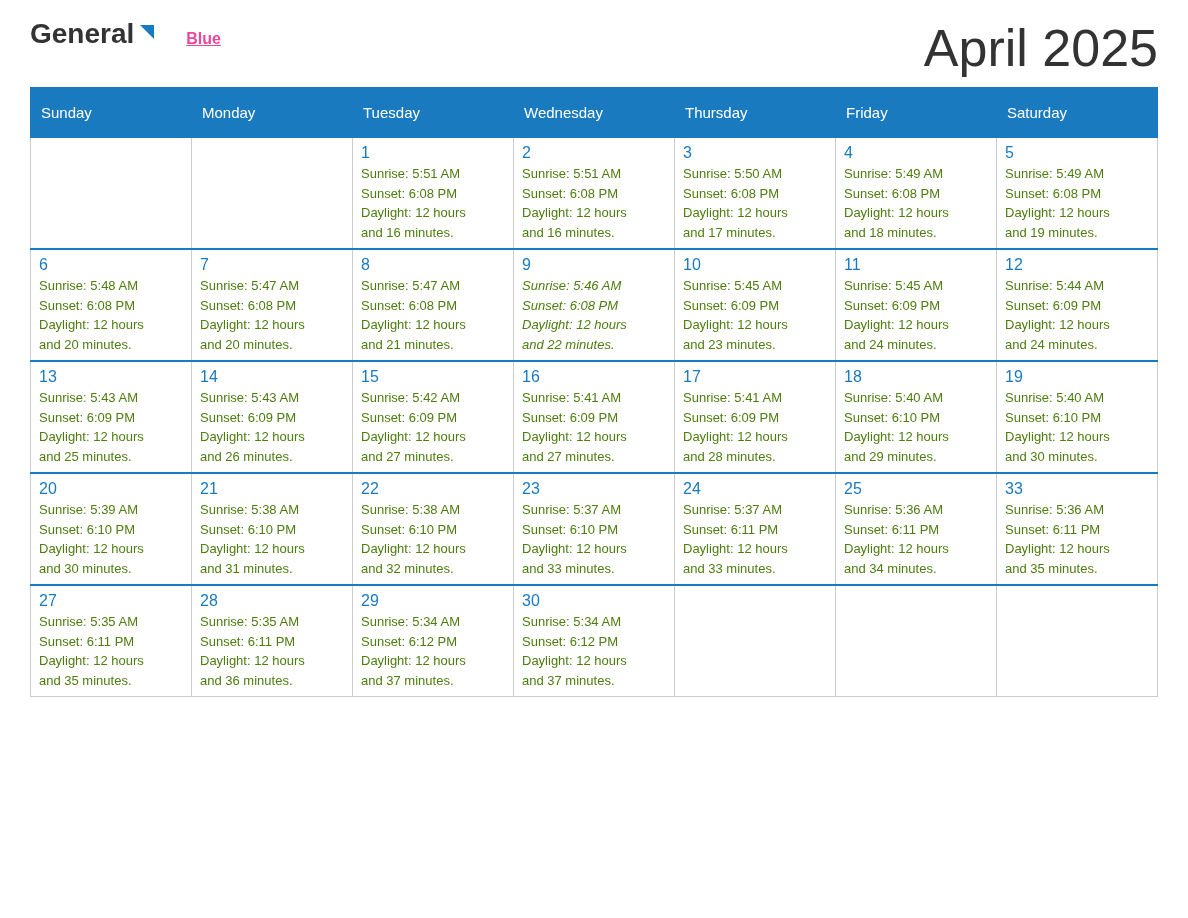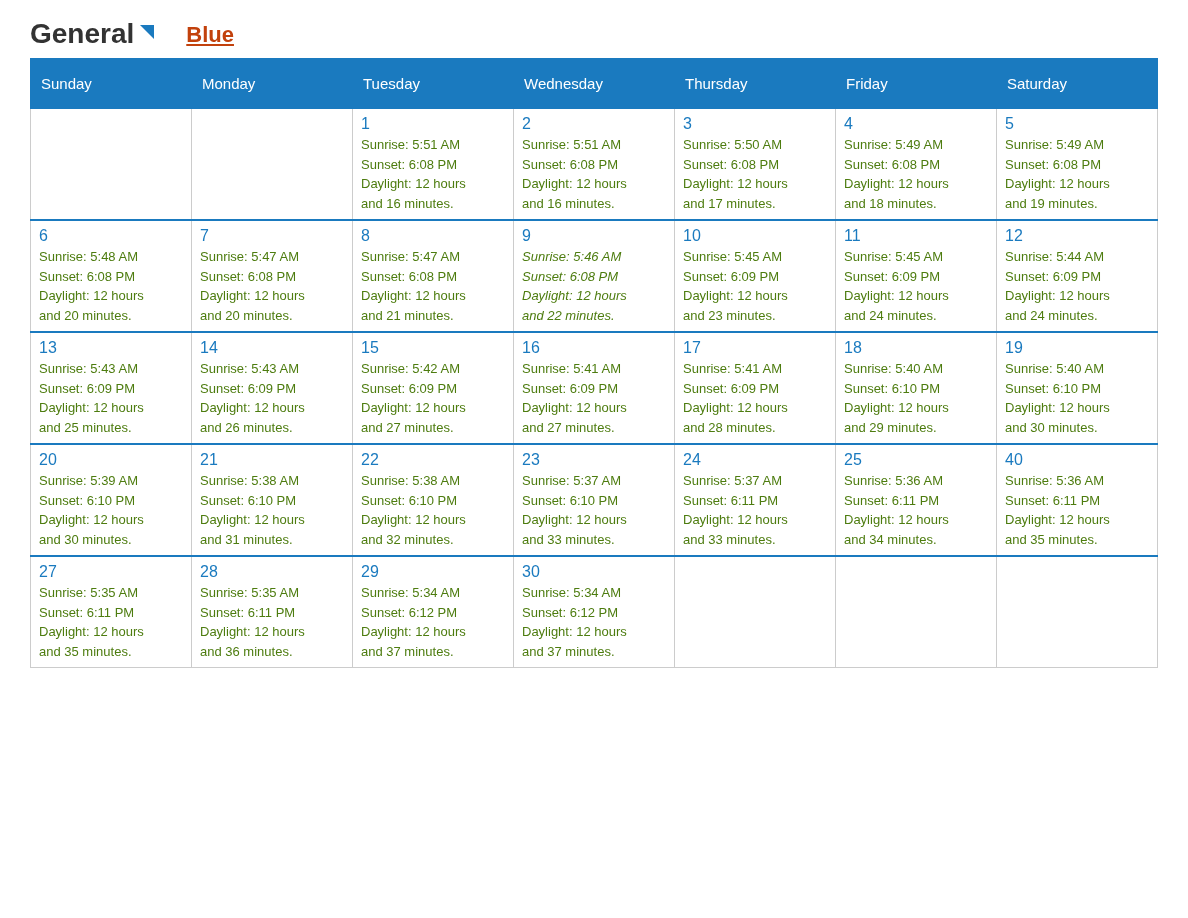--- a/index.html
+++ b/index.html
@@ -23,23 +23,23 @@
       align-items: flex-end;
       gap: 28px;
     }
     .logo-text {
       font-size: 28px;
       font-weight: bold;
       color: #333;
       line-height: 1;
     }
     .logo-line2 {
-      font-size: 22px;
+      font-size: 16px;
       font-weight: bold;
-      color: #c2410c;
+      color: #ec4899;
       margin-top: -2px;
       text-decoration: underline;
     }
     .title-block {
       text-align: right;
     }
     .title-block h1 {
       font-size: 52px;
       font-weight: normal;
       color: #333;
@@ -98,20 +98,21 @@
   <div class="logo">
     <div style="display:flex; align-items:center;">
       <span class="logo-text">General</span>
       <svg width="22" height="22" viewBox="0 0 22 22" style="margin-left:2px; margin-top:-4px;">
         <polygon points="4,4 18,4 18,18" fill="#1a7abf"></polygon>
       </svg>
     </div>
     <div class="logo-line2">Blue</div>
   </div>
   <div class="title-block">
+    <h1>April 2025</h1>
   </div>
 </div>
 
 <table class="calendar">
   <thead>
     <tr>
 
     <th>Sunday</th>
         <th>Monday</th>
         <th>Tuesday</th>
@@ -301,21 +302,21 @@
 and 33 minutes.</div>
         </td>
         <td>
           <span class="day-number">25</span>
           <div class="day-info" style="white-space: pre-line;">Sunrise: 5:36 AM
 Sunset: 6:11 PM
 Daylight: 12 hours
 and 34 minutes.</div>
         </td>
         <td>
-          <span class="day-number">40</span>
+          <span class="day-number">33</span>
           <div class="day-info" style="white-space: pre-line;">Sunrise: 5:36 AM
 Sunset: 6:11 PM
 Daylight: 12 hours
 and 35 minutes.</div>
         </td>
       </tr>
       <tr class="row-divider">
         <td>
           <span class="day-number">27</span>
           <div class="day-info" style="white-space: pre-line;">Sunrise: 5:35 AM

